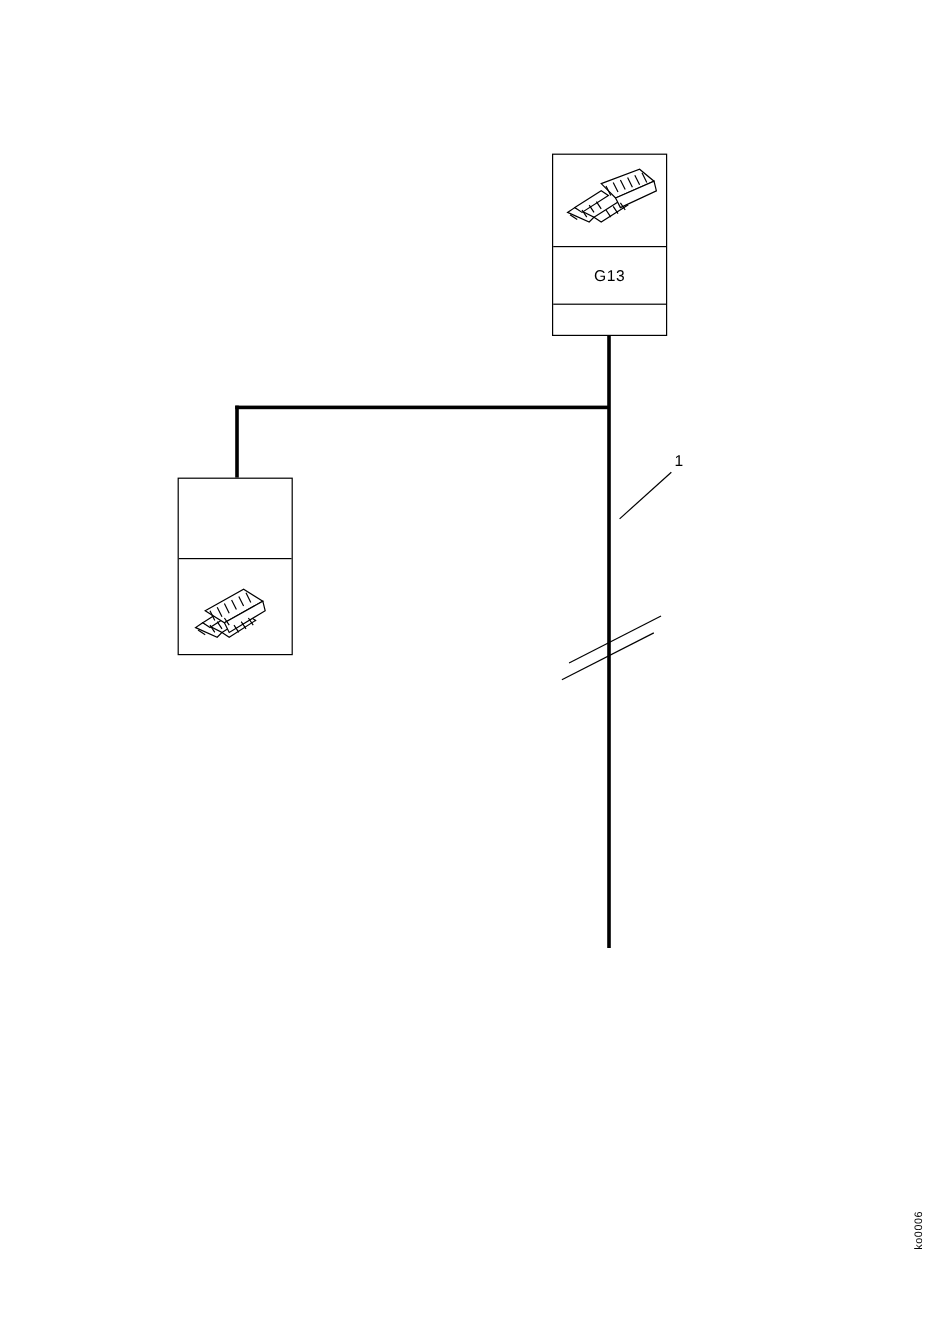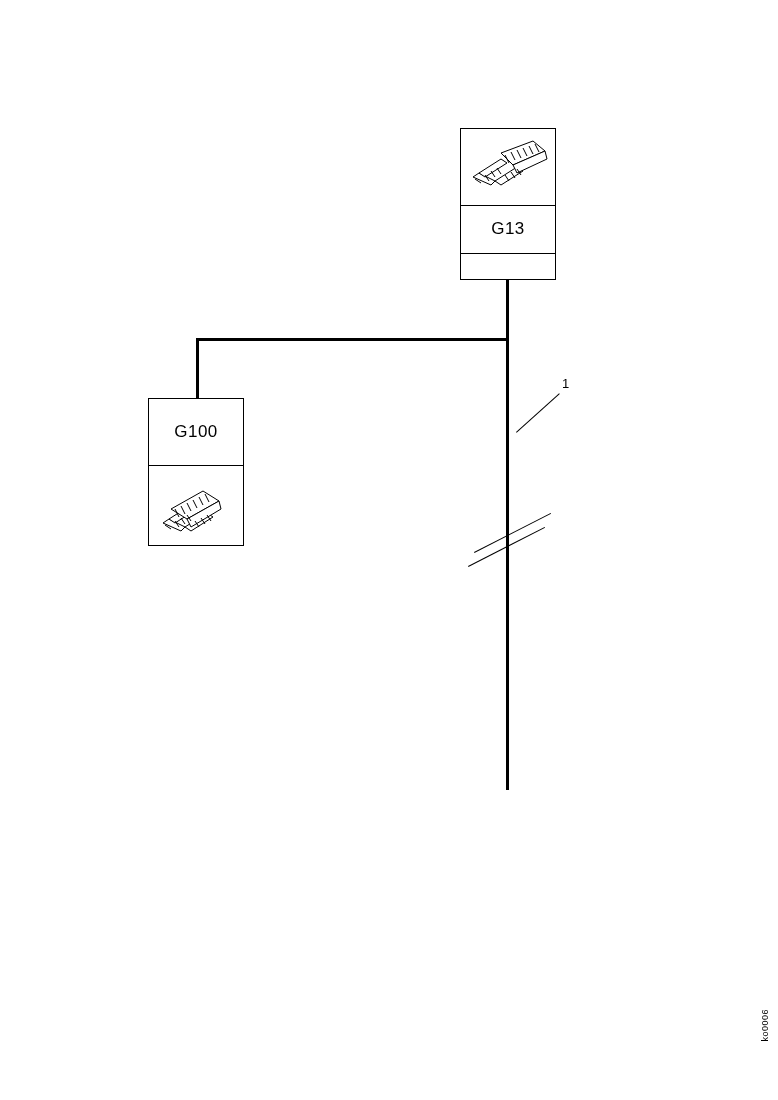--- a/index.html
+++ b/index.html
@@ -26,21 +26,21 @@
     background: #ffffff;
     box-sizing: border-box;
   }
   .node .label-cell {
     position: absolute;
     left: 0;
     width: 100%;
     display: flex;
     align-items: center;
     justify-content: center;
-    font-size: 17px;
+    font-size: 13px;
     letter-spacing: 0.5px;
     color: #000;
     box-sizing: border-box;
   }
   .node .pic-cell {
     position: absolute;
     left: 0;
     width: 100%;
     box-sizing: border-box;
     overflow: hidden;
@@ -152,21 +152,20 @@
           <path d="M14 50 L20 54"></path>
         </g>
       </svg>
     </div>
     <div class="divider"></div>
     <div class="label-cell">G13</div>
     <div class="divider2"></div>
   </div>
 
   <div class="node" id="node-g100">
-    <div class="label-cell">G100</div>
     <div class="divider"></div>
     <div class="pic-cell">
       <svg width="96" height="82" viewBox="0 0 96 82" aria-hidden="true">
         <g stroke="#000" stroke-width="1" fill="none">
           <path d="M14 58 L32 66 L36 62 L20 54 Z" fill="#fff"></path>
           <path d="M20 54 L42 40 L48 44 L26 58 Z" fill="#fff"></path>
           <path d="M36 62 L58 48 L64 52 L42 66 Z" fill="#fff"></path>
           <path d="M22 44 L54 26 L70 36 L38 54 Z" fill="#fff"></path>
           <path d="M38 54 L70 36 L72 44 L42 62 Z" fill="#fff"></path>
           <path d="M26 44 L30 52 M32 41 L36 49 M38 38 L42 46 M44 35 L48 43 M50 32 L54 40 M56 29 L60 37"></path>

